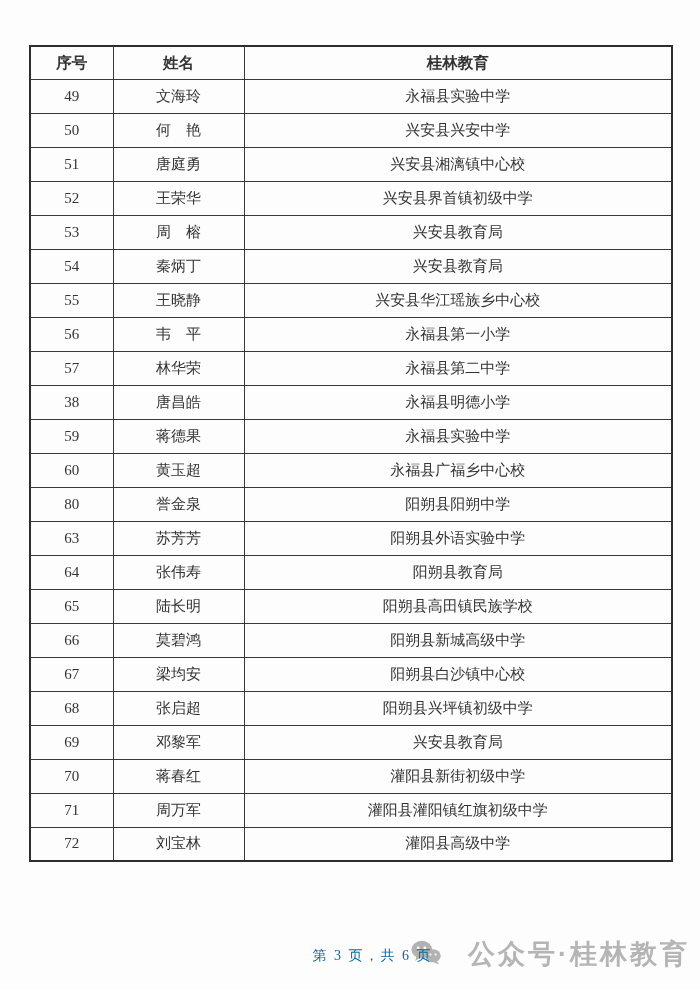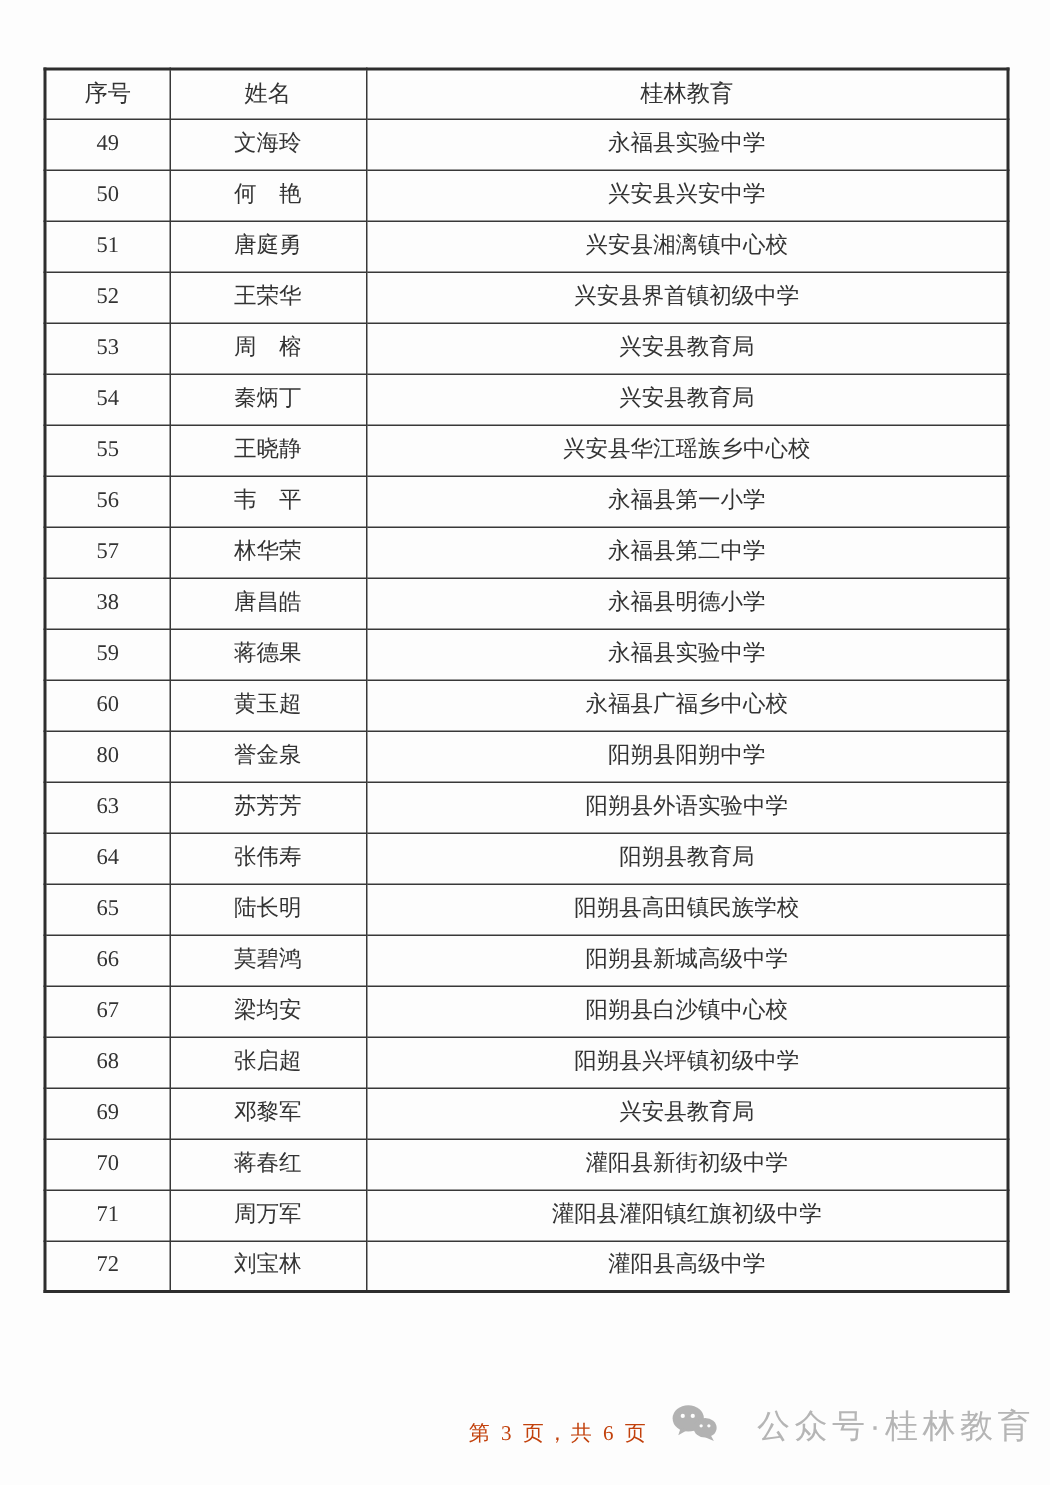--- a/index.html
+++ b/index.html
@@ -33,52 +33,52 @@
     text-align: center;
     vertical-align: middle;
     font-size: 15px;
     line-height: 1;
     color: #333333;
     overflow: hidden;
     white-space: nowrap;
   }
   table.rec-table th {
     height: 33px;
-    font-weight: normal;
+    font-weight: bold;
     font-size: 15.5px;
   }
   table.rec-table td { height: 34px; }
   .footer-area {
     position: absolute;
     left: 0; right: 0; bottom: 0; height: 56px;
   }
   .page-number {
     position: absolute;
     left: 0; right: 0;
     top: 13px;
     text-align: center;
     text-indent: 45px;
     font-size: 14px;
     letter-spacing: 2px;
-    color: #c2410c;
+    color: #0369a1;
   }
   .watermark {
     position: absolute;
     right: 10px;
     top: 2px;
     display: flex;
     align-items: center;
     gap: 7px;
   }
   .watermark .wm-text {
     font-family: "Liberation Sans", "DejaVu Sans", sans-serif;
-    font-size: 22px;
+    font-size: 27px;
     letter-spacing: 3px;
     color: #b5b5b5;
-    font-weight: 400;
+    font-weight: 700;
     margin-left: 20px;
   }
   .wechat-icon { width: 30px; height: 25px; display: inline-block; }
 </style>
 </head>
 <body>
 
 <div class="page">
 
   <table class="rec-table">

